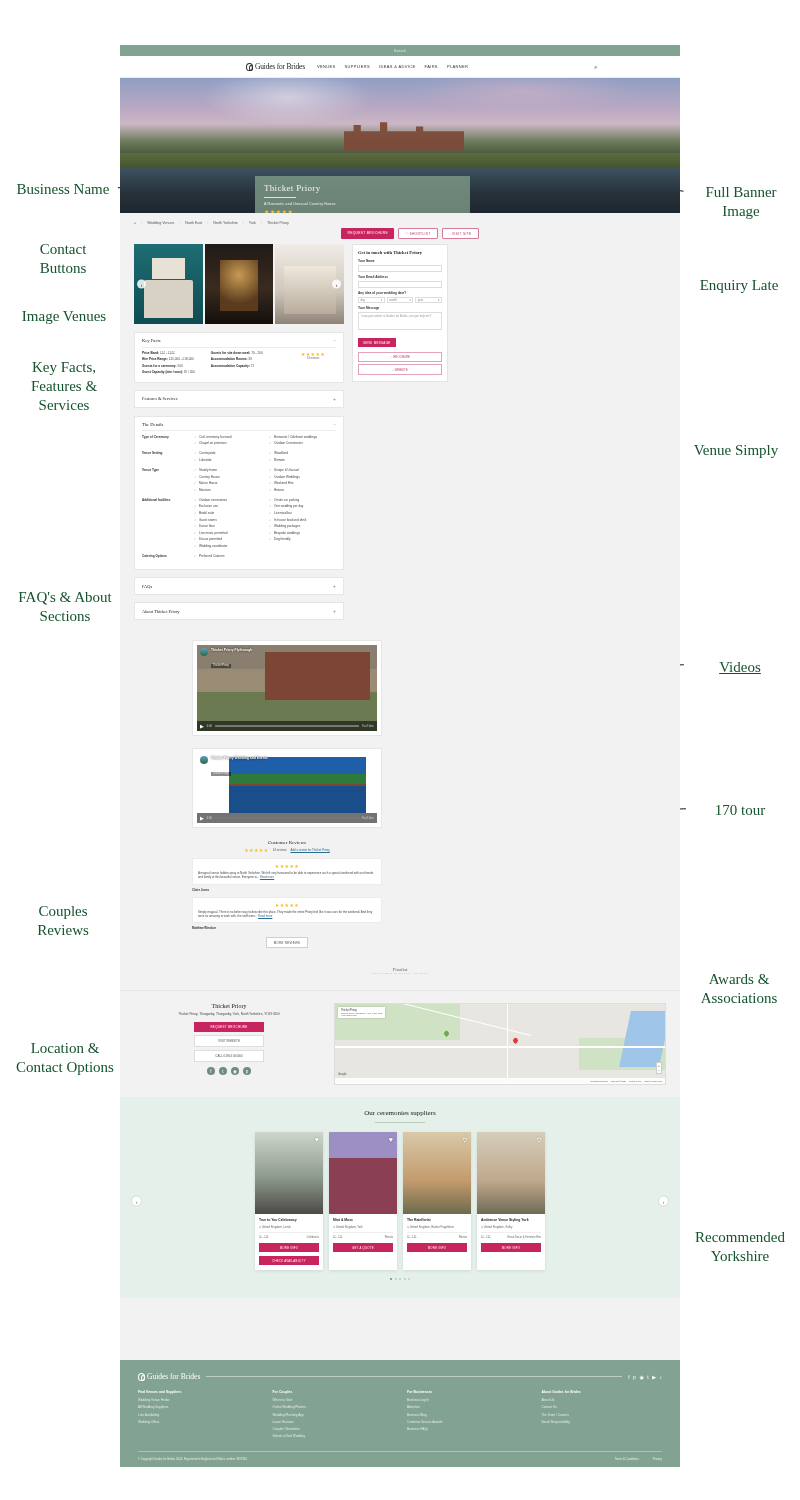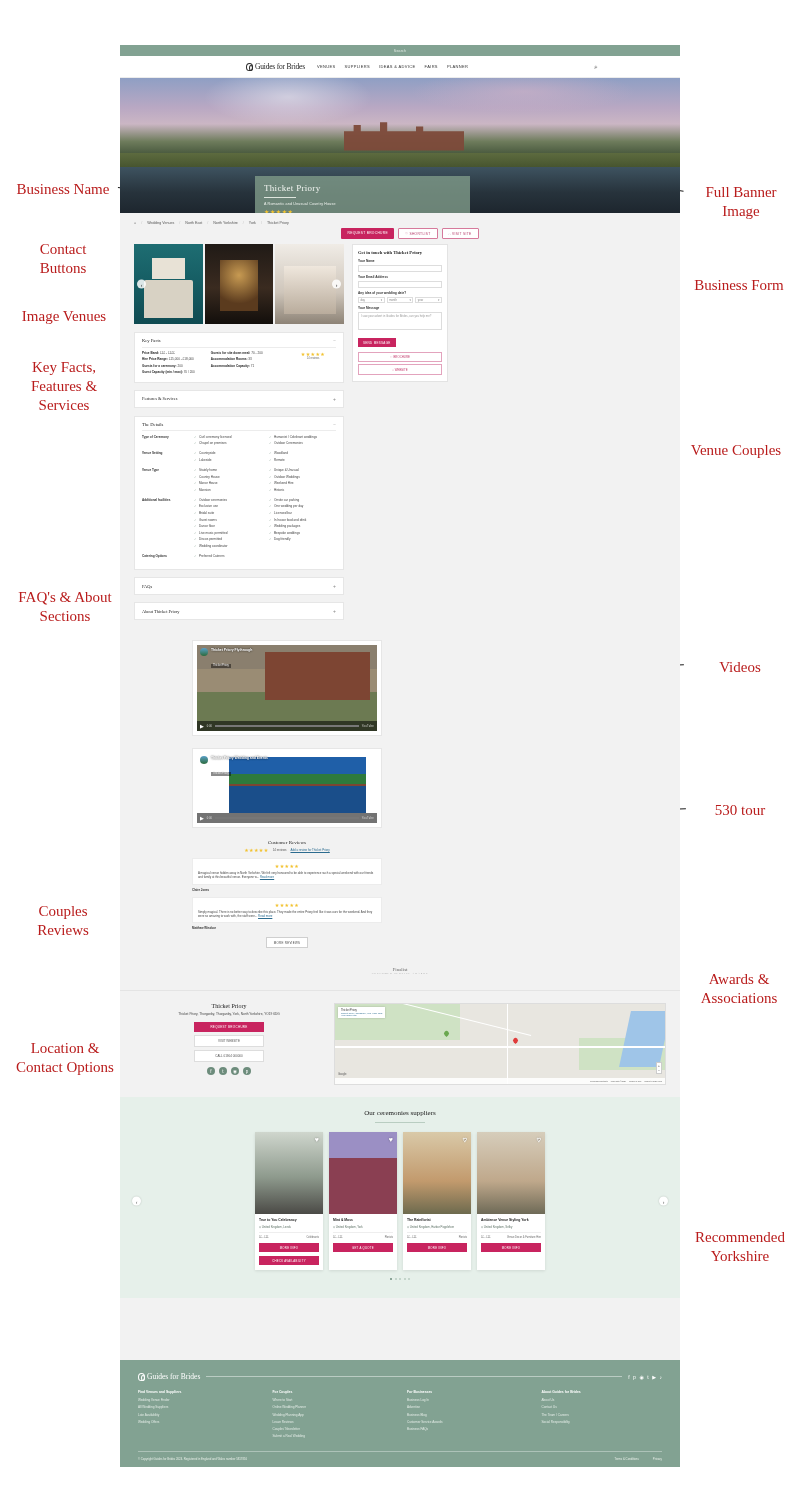--- a/index.html
+++ b/index.html
@@ -8,21 +8,21 @@
     background: #ffffff;
     font-family: "Liberation Sans", sans-serif;
     overflow: hidden;
   }
 
   
   .annot {
     position: absolute;
     font-family: "Liberation Serif", serif;
     font-size: 15px;
-    color: #b91c1c;
+    color: #14532d;
     line-height: 1.25;
     text-align: center;
     white-space: pre-line;
   }
   .leader { position: absolute; height: 1px; background: #1a1a1a; transform-origin: 0 0; }
   .leader::after {
     content: ""; position: absolute; right: -1px; top: -3px;
     border-left: 7px solid #1a1a1a;
     border-top: 3.5px solid transparent;
     border-bottom: 3.5px solid transparent;
@@ -257,42 +257,42 @@
 <div class="leader" style="left:118px; top:187px; width:240px; transform:rotate(7deg);"></div>
 
 <div class="annot" style="left:686px; top:183px; width:110px;">Full Banner
 Image</div>
 <div class="leader rev" style="left:490px; top:160px; width:196px; transform:rotate(9deg);"></div>
 
 <div class="annot" style="left:8px; top:240px; width:110px;">Contact
 Buttons</div>
 <div class="leader" style="left:122px; top:253px; width:210px; transform:rotate(-2deg);"></div>
 
-<div class="annot" style="left:680px; top:276px; width:118px;">Business Form</div>
+<div class="annot" style="left:680px; top:276px; width:118px;">Enquiry Late</div>
 <div class="leader rev" style="left:560px; top:275px; width:118px; transform:rotate(3deg);"></div>
 
 <div class="annot" style="left:8px; top:307px; width:112px;">Image Venues</div>
 <div class="leader" style="left:124px; top:312px; width:135px; transform:rotate(-3deg);"></div>
 
 <div class="annot" style="left:5px; top:358px; width:118px;">Key Facts,
 Features &amp;
 Services</div>
 <div class="leader" style="left:126px; top:392px; width:138px; transform:rotate(17deg);"></div>
 
-<div class="annot" style="left:676px; top:441px; width:120px;">Venue Couples</div>
+<div class="annot" style="left:676px; top:441px; width:120px;">Venue Simply</div>
 <div class="leader rev" style="left:450px; top:492px; width:226px; transform:rotate(-12deg);"></div>
 
 <div class="annot" style="left:5px; top:588px; width:120px;">FAQ's &amp; About
 Sections</div>
 <div class="leader" style="left:128px; top:608px; width:128px; transform:rotate(0deg);"></div>
 
-<div class="annot" style="left:690px; top:658px; width:100px;">Videos</div>
+<div class="annot" style="left:690px; top:658px; width:100px;text-decoration:underline;">Videos</div>
 <div class="leader rev" style="left:462px; top:672px; width:222px; transform:rotate(-2deg);"></div>
 
-<div class="annot" style="left:692px; top:801px; width:96px;">530 tour</div>
+<div class="annot" style="left:692px; top:801px; width:96px;">170 tour</div>
 <div class="leader rev" style="left:462px; top:816px; width:224px; transform:rotate(-2deg);"></div>
 
 <div class="annot" style="left:8px; top:902px; width:110px;">Couples
 Reviews</div>
 <div class="leader" style="left:124px; top:922px; width:148px; transform:rotate(-9deg);"></div>
 
 <div class="annot" style="left:680px; top:970px; width:118px;">Awards &amp;
 Associations</div>
 <div class="leader rev" style="left:390px; top:984px; width:288px; transform:rotate(-1deg);"></div>
 

